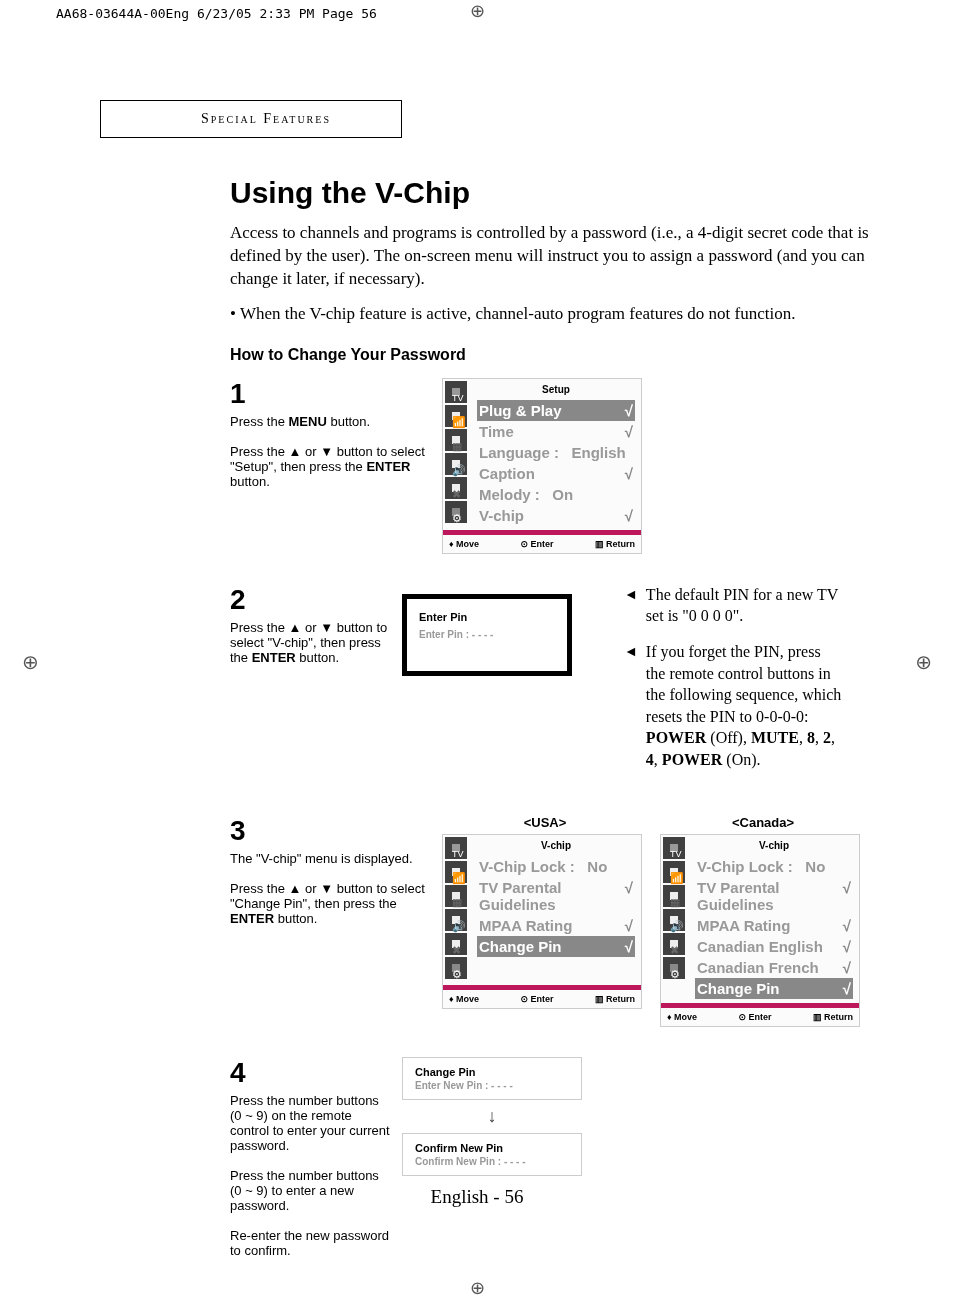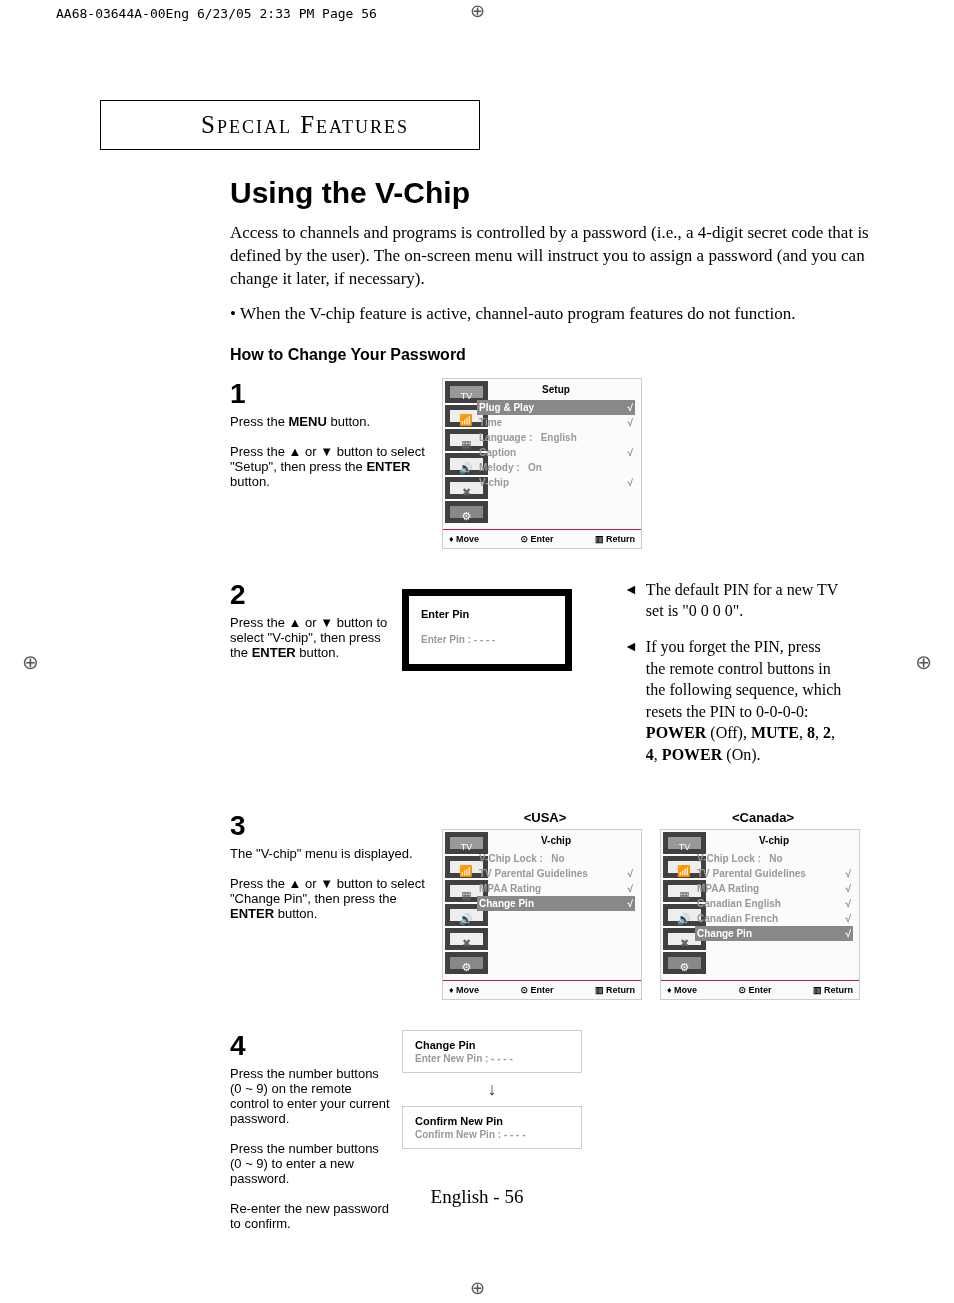--- a/index.html
+++ b/index.html
@@ -19,21 +19,21 @@
     color: #000;
   }
   .top-tick { position: absolute; top: 0; left: 470px; font-size: 18px; color: #555; }
   .mid-mark-l { position: absolute; top: 650px; left: 22px; font-size: 20px; color: #555; }
   .mid-mark-r { position: absolute; top: 650px; right: 22px; font-size: 20px; color: #555; }
   .bot-tick { position: absolute; bottom: 4px; left: 470px; font-size: 18px; color: #555; }
   .chapter-box {
     position: absolute; top: 100px; left: 100px;
     border: 1px solid #000; padding: 10px 70px 10px 100px;
     font-variant: small-caps;
-    font-size: 25px;
+    font-size: 14px;
     text-align: center;
     letter-spacing: 2px;
   }
   .content {
     position: absolute;
     top: 176px; left: 230px; width: 680px;
   }
   h1 { font-family: Arial, sans-serif; font-weight: bold; font-size: 30px; margin-bottom: 12px; }
   .intro { font-size: 17px; line-height: 1.35; margin-bottom: 12px; }
   .bullet { font-size: 17px; line-height: 1.35; margin-bottom: 20px; padding-left: 20px; text-indent: -20px; }
@@ -52,51 +52,51 @@
     padding: 0 0 4px 0;
   }
   .osd-title { text-align: center; font-weight: bold; padding: 5px 0 3px 0; color: #000; }
   .osd-icons {
     width: 28px;
     display: flex; flex-direction: column;
     gap: 2px;
     padding: 2px;
   }
   .osd-icons .ico {
-    width: 43px; height: 22px;
-    border: 5px solid #404040;
+    width: 22px; height: 22px;
+    border: 7px solid #404040;
     background: #eee;
     font-size: 11px; line-height: 20px; text-align: center;
     color: #666;
   }
   .osd-icons .ico.active { background: #888; color: #fff; }
   .osd-icons .ico.tv { font-size: 9px; background: #999; color: #fff; line-height: 20px; }
   .osd-items { flex: 1; padding: 2px 6px 0 6px; }
   .osd-items .row {
     display: flex; justify-content: space-between;
     padding: 2px 2px;
-    font-weight: bold; font-size: 10px;
+    font-weight: bold; font-size: 15px;
     color: #999;
   }
   .osd-items .row.hl { background: #888; color: #fff; }
   .osd-items .row .arr { color: #888; }
   .osd-items .row.hl .arr { color: #fff; }
   .osd-footer {
-    border-top: 1px solid #be185d;
+    border-top: 5px solid #be185d;
     margin-top: 4px;
     padding: 4px 6px 0 6px;
     display: flex; justify-content: space-between;
     font-weight: bold; font-size: 9px; color: #000;
   }
   .enter-pin-box {
-    width: 170px; border: 7px solid #000000; padding: 12px; height: 82px;
+    width: 170px; border: 5px solid #000000; padding: 12px; height: 82px;
     font-family: Arial, sans-serif; margin-top: 10px;
   }
   .enter-pin-box .t { font-size: 11px; font-weight: bold; color: #000; }
-  .enter-pin-box .line { font-size: 10px; font-weight: bold; color: #999; margin-top: 14px; }
+  .enter-pin-box .line { font-size: 10px; font-weight: bold; color: #999; margin-top: 6px; }
   .small-popup {
     width: 180px; border: 1px solid #ccc; padding: 8px 12px;
     font-family: Arial, sans-serif;
   }
   .small-popup .t { font-size: 11px; font-weight: bold; color: #000; }
   .small-popup .line { font-size: 10px; font-weight: bold; color: #999; margin-top: 2px; }
   .arrow-down { text-align: center; font-size: 18px; margin: 6px 0; color: #444; }
   .notes {
     font-size: 16px; line-height: 1.35;
   }

